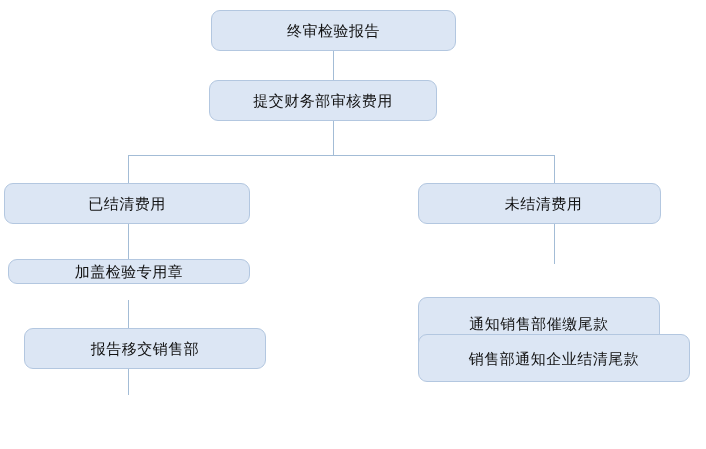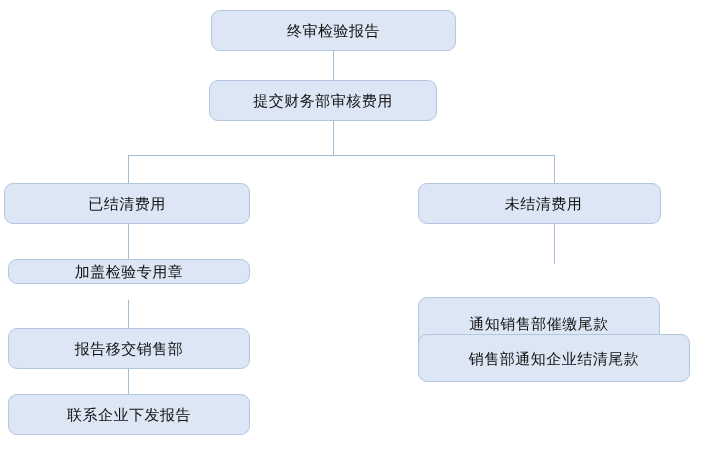--- a/index.html
+++ b/index.html
@@ -67,27 +67,24 @@
   </div>
 
   <div class="node" style="left:418px;top:183px;width:243px;height:41px;padding-left:8px;">
     <span>未结清费用</span>
   </div>
 
   <div class="node" style="left:8px;top:259px;width:242px;height:25px;">
     <span>加盖检验专用章</span>
   </div>
 
-  <div class="node" style="left:8px;top:328px;width:242px;height:41px;">
+  <div class="node" style="left:24px;top:328px;width:242px;height:41px;">
     <span>报告移交销售部</span>
   </div>
 
-  <div class="node" style="left:8px;top:394px;width:242px;height:41px;">
-    <span>联系企业下发报告</span>
-  </div>
 
   <div class="node" style="left:418px;top:263px;width:242px;height:53px;margin-top:34px;">
     <span>通知销售部催缴尾款</span>
   </div>
 
   <div class="node" style="left:418px;top:334px;width:272px;height:48px;">
     <span>销售部通知企业结清尾款</span>
   </div>
 
 </div>

